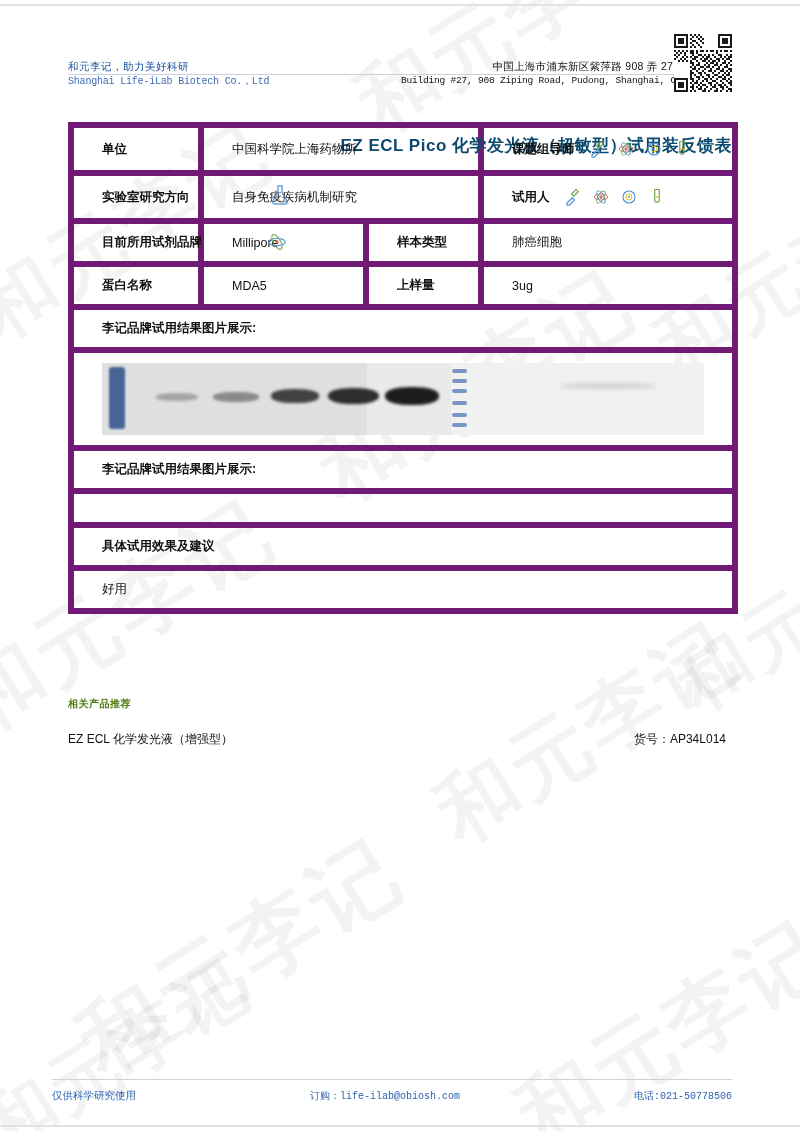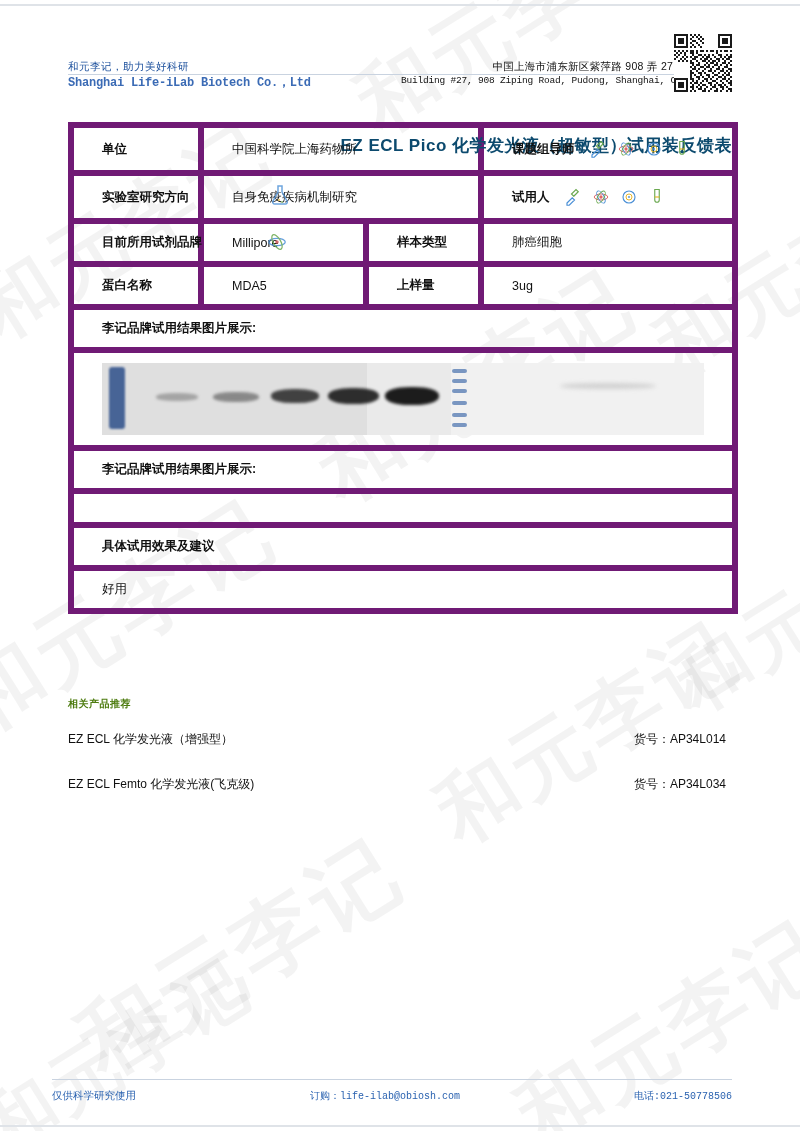--- a/index.html
+++ b/index.html
@@ -67,25 +67,24 @@
     left: 0;
     top: 58px;
     line-height: 1.55;
   }
   .hdr-left .cn {
     font-size: 10.5px;
     color: #1b4f9c;
     letter-spacing: 0.5px;
   }
   .hdr-left .en {
-    font-size: 12px;
+    font-size: 10px;
     color: #3b6bb5;
     font-family: "Liberation Mono", monospace;
     letter-spacing: -0.2px;
-    font-weight: bold;
   }
   .hdr-mid {
     position: absolute;
     left: 300px;
     top: 58px;
     text-align: right;
     width: 330px;
     line-height: 1.55;
   }
   .hdr-mid .cn {
@@ -674,24 +673,20 @@
       </tr>
     </tbody>
   </table>
 
   <div class="rec-title">相关产品推荐</div>
   <div class="rec-list">
     <div class="rec-row">
       <span>EZ ECL  化学发光液（增强型）</span>
       <span class="code">货号：AP34L014</span>
     </div>
-    <div class="rec-row">
-      <span>EZ ECL Femto 化学发光液(飞克级)</span>
-      <span class="code">货号：AP34L034</span>
-    </div>
   </div>
 
   <div class="footer">
     <div class="footer-rule"></div>
     <div class="footer-row">
       <span class="cnf">仅供科学研究使用</span>
       <span>订购：life-ilab@obiosh.com</span>
       <span>电话:021-50778506</span>
     </div>
   </div>

